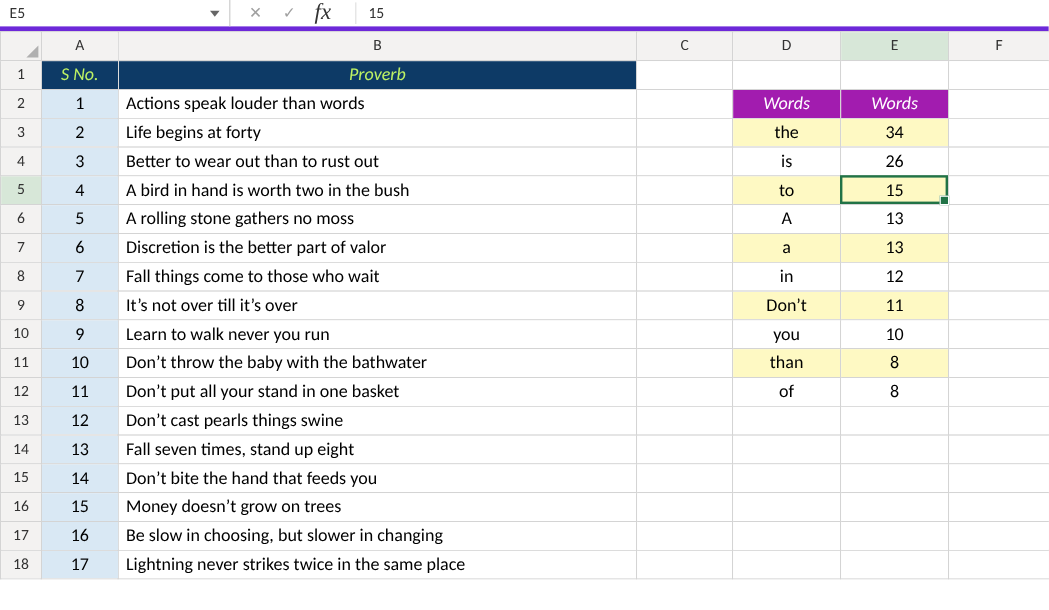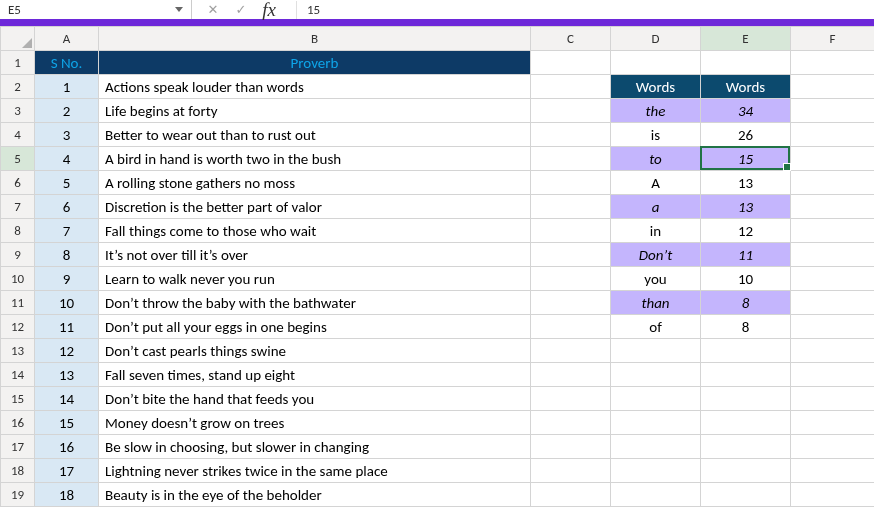--- a/index.html
+++ b/index.html
@@ -1,21 +1,21 @@
 <!DOCTYPE html>
 <html><head>
 <meta charset="utf-8">
 <style>
   * { box-sizing: border-box; margin: 0; padding: 0; }
   body { font-family: Calibri, Arial, sans-serif; font-size: 14px; background: #fff; user-select: none; width: 874px; }
 
   
   .formula-bar {
     display: flex; align-items: center; height: 26px;
-    border-bottom: 7px solid #6d28d9; background: #fff;
+    border-bottom: 4px solid #6d28d9; background: #fff;
   }
   .name-box-wrap {
     display: flex; align-items: center; width: 192px; height: 100%;
     border-right: 1px solid #ccc; padding: 0 8px; position: relative;
   }
   .name-box { flex: 1; font-size: 13px; color: #333; }
   .name-box-caret {
     width: 0; height: 0; border-left: 4px solid transparent;
     border-right: 4px solid transparent; border-top: 5px solid #666;
   }
@@ -50,35 +50,35 @@
   th.corner::after {
     content: ""; position: absolute; right: 2px; bottom: 2px;
     width: 0; height: 0; border-right: 10px solid #b0b0b0; border-top: 10px solid transparent;
   }
 
   
   td { background: #fff; padding: 0 6px; font-size: 15px; color: #000; }
 
   
   td.navy {
-    background: #0d3a66; color: #0ea5e9; font-weight: bold;
+    background: #0d3a66; color: #bef264; font-style: italic; font-weight: bold;
     text-align: center; border: 1px solid #000;
   }
   
   td.pborder { border-color: #000; }
   td.sno { text-align: center; background: #d9e8f4; border-color: #000; }
   td.proverb { text-align: left; border-color: #000; margin-left: 46px; }
 
   
   td.ghdr {
-    background: #0c4a6e; color: #fff; font-weight: bold;
+    background: #a21caf; color: #fff; font-style: italic; font-weight: bold;
     text-align: center; border-color: #6eb44a;
   }
   td.gcell { text-align: center; border-color: #a9cd95; }
-  td.gcell.odd { background: #c4b5fd; font-style: italic; }
+  td.gcell.odd { background: #fef9c3; }
   td.gcell.even { background: #fff; }
 
   
   .selection {
     position: absolute; border: 2px solid #217346; pointer-events: none;
     z-index: 10;
   }
   .selection::after {
     content: ""; position: absolute; right: -3px; bottom: -3px;
     width: 6px; height: 6px; background: #217346; border: 1px solid #fff;
@@ -221,21 +221,21 @@
           <td class="sno pborder">10</td>
           <td class="proverb pborder">Don’t throw the baby with the bathwater</td>
           <td></td>
           <td class="gcell odd">than</td>
           <td class="gcell odd">8</td>
           <td></td>
         </tr>
         <tr>
           <th class="rowhdr">12</th>
           <td class="sno pborder">11</td>
-          <td class="proverb pborder">Don’t put all your eggs in one begins</td>
+          <td class="proverb pborder">Don’t put all your stand in one basket</td>
           <td></td>
           <td class="gcell even">of</td>
           <td class="gcell even">8</td>
           <td></td>
         </tr>
         <tr>
           <th class="rowhdr">13</th>
           <td class="sno pborder">12</td>
           <td class="proverb pborder">Don’t cast pearls things swine</td>
           <td></td>
@@ -276,29 +276,20 @@
           <td class="proverb pborder">Be slow in choosing, but slower in changing</td>
           <td></td>
           <td></td>
           <td></td>
           <td></td>
         </tr>
         <tr>
           <th class="rowhdr">18</th>
           <td class="sno pborder">17</td>
           <td class="proverb pborder">Lightning never strikes twice in the same place</td>
-          <td></td>
-          <td></td>
-          <td></td>
-          <td></td>
-        </tr>
-        <tr>
-          <th class="rowhdr">19</th>
-          <td class="sno pborder">18</td>
-          <td class="proverb pborder">Beauty is in the eye of the beholder</td>
           <td></td>
           <td></td>
           <td></td>
           <td></td>
         </tr>
       </tbody>
 </table>
 <div class="selection" id="sel-box" style="left: 699.5px; top: 119.5px; width: 90px; height: 24px;"></div>
 </div>
 

